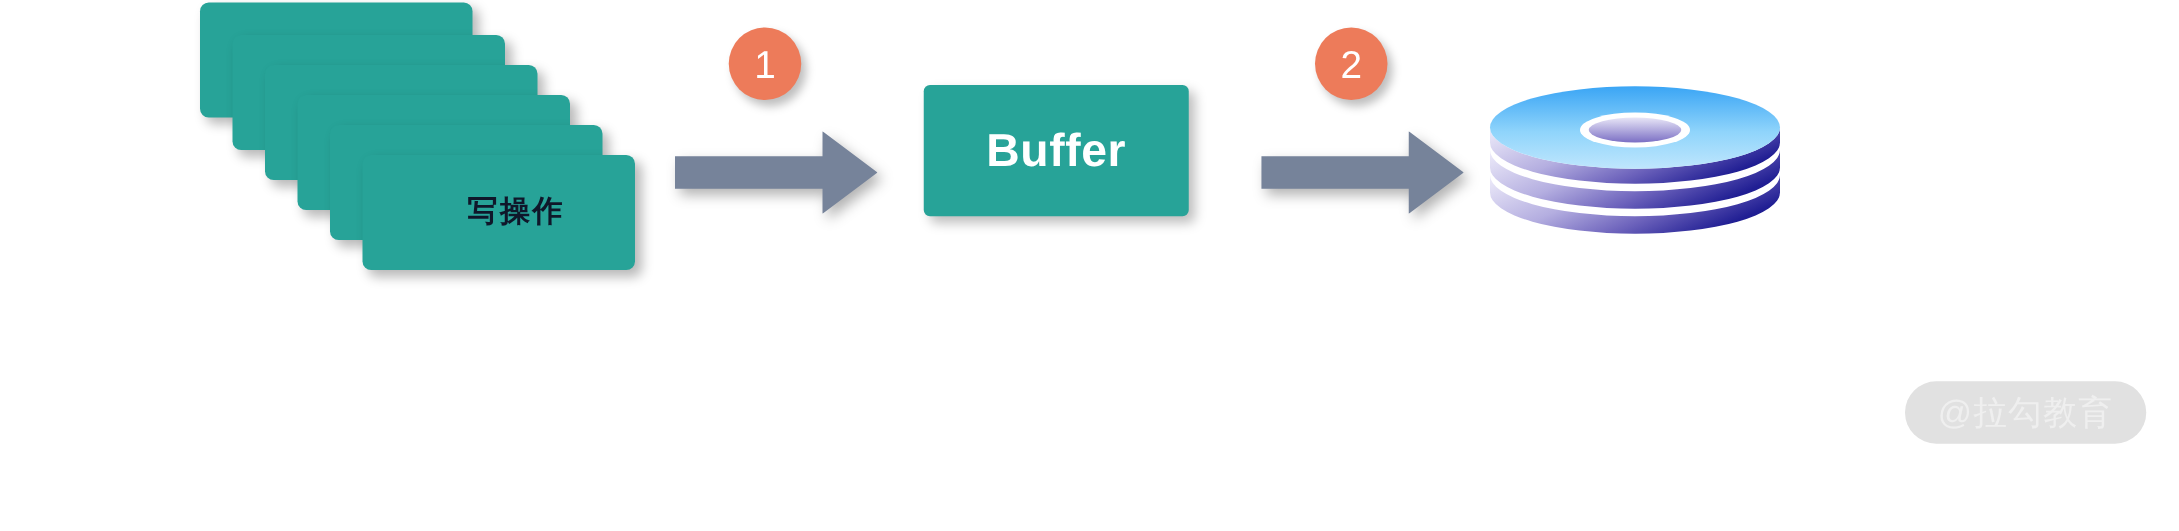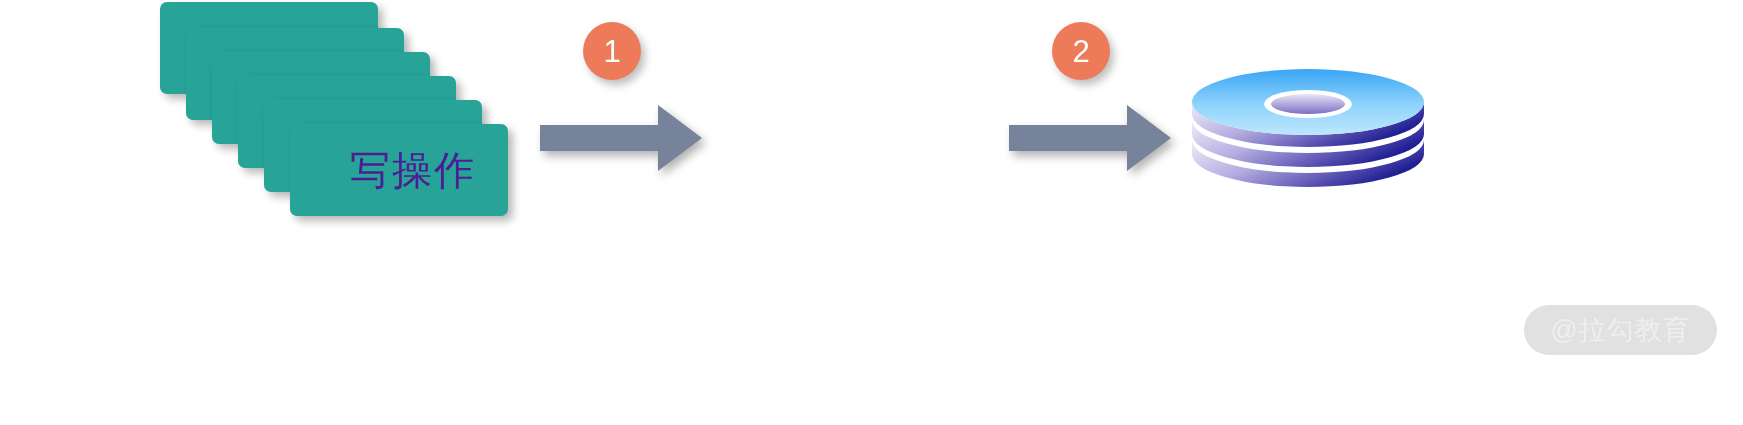--- a/index.html
+++ b/index.html
@@ -30,26 +30,27 @@
   }
   .card-label {
     position: absolute;
     left: 0;
     right: 0;
     top: 0;
     bottom: 0;
     display: flex;
     align-items: center;
     justify-content: center;
-    color: #4c1d95;
-    font-size: 40px;
+    color: #0f172a;
+    font-size: 24px;
     letter-spacing: 2px;
     line-height: 1;
     padding-left: 28px;
     box-sizing: border-box;
+    font-weight: bold;
   }
 
   
   .buffer-box {
     position: absolute;
     left: 739px;
     top: 68px;
     width: 212px;
     height: 105px;
     background: #27a398;
@@ -141,20 +142,23 @@
   <div class="arrow" style="left:540px; top:105px;">
     <svg width="162" height="66" viewBox="0 0 162 66" xmlns="http://www.w3.org/2000/svg">
       <polygon points="0,20 118,20 118,0 162,33 118,66 118,46 0,46" fill="#76839a"></polygon>
     </svg>
   </div>
 
   <div class="badge" style="left:583px; top:22px;">
     <span>1</span>
   </div>
 
+  <div class="buffer-box">
+    <span class="buffer-label">Buffer</span>
+  </div>
 
   <div class="arrow" style="left:1009px; top:105px;">
     <svg width="162" height="66" viewBox="0 0 162 66" xmlns="http://www.w3.org/2000/svg">
       <polygon points="0,20 118,20 118,0 162,33 118,66 118,46 0,46" fill="#76839a"></polygon>
     </svg>
   </div>
 
   <div class="badge" style="left:1052px; top:22px;">
     <span>2</span>
   </div>

